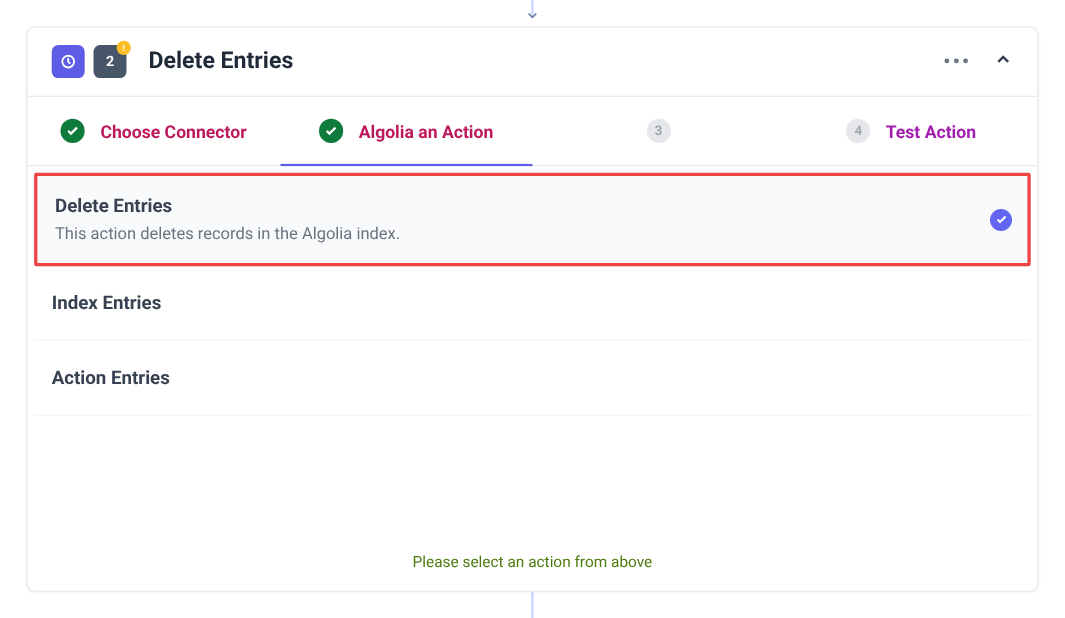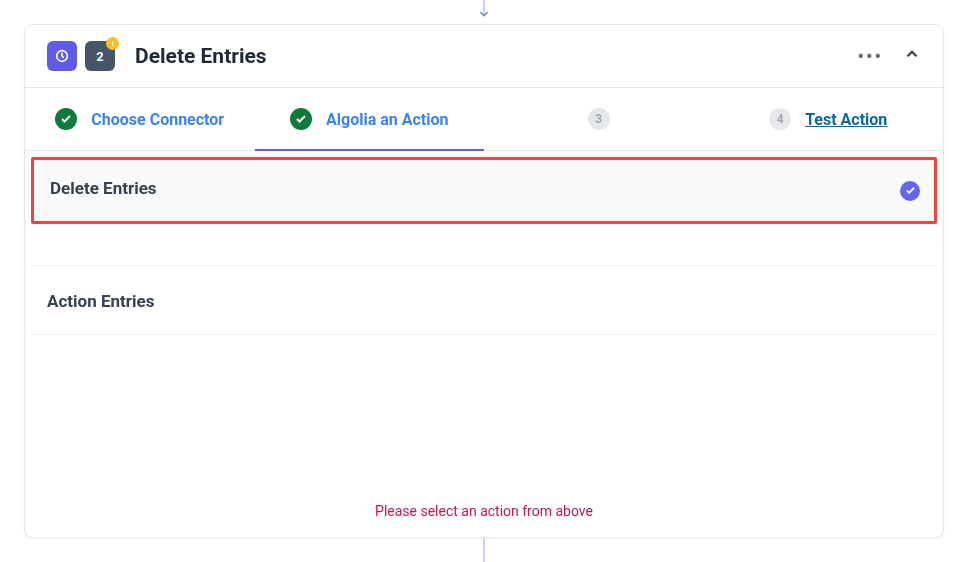--- a/index.html
+++ b/index.html
@@ -147,25 +147,24 @@
     }
     .tab-check.pending {
       background: #e5e7eb;
       color: #9ca3af;
       font-size: 12px;
       font-weight: 600;
     }
     .tab-label {
       font-size: 16px;
       font-weight: 700;
-      color: #3b82f6;
+      color: #be185d;
     }
     .tab.muted .tab-label {
-      color: #0369a1;
-      text-decoration: underline;
+      color: #a21caf;
     }
     .actions-list {
       flex: 1;
       overflow: auto;
       padding: 0;
     }
     .action-item {
       padding: 18px 16px;
       border-bottom: 1px solid #f3f4f6;
       position: relative;
@@ -203,21 +202,21 @@
       background: #6366f1;
       display: flex;
       align-items: center;
       justify-content: center;
       color: #ffffff;
     }
     .footer-text {
       text-align: center;
       padding: 18px;
       font-size: 14px;
-      color: #be185d;
+      color: #4d7c0f;
     }
     .line-bottom {
       position: absolute;
       bottom: 0;
       left: 50%;
       transform: translateX(-50%);
       width: 2px;
       height: 24px;
       background: #c7d2fe;
     }
@@ -277,27 +276,29 @@
     </div>
     <div class="tab muted">
       <span class="tab-check pending">4</span>
       <span class="tab-label">Test Action</span>
     </div>
   </div>
 
   <div class="actions-list">
     <div class="action-item selected">
       <div class="action-title">Delete Entries</div>
+      <div class="action-desc">This action deletes records in the Algolia index.</div>
       <div class="action-check">
         <svg width="11" height="11" viewBox="0 0 24 24" fill="none" stroke="#fff" stroke-width="4">
             <polyline points="20 6 9 17 4 12"></polyline>
           </svg>
       </div>
     </div>
     <div class="action-item">
+      <div class="action-title">Index Entries</div>
     </div>
     <div class="action-item">
       <div class="action-title">Action Entries</div>
     </div>
   </div>
 
   <div class="footer-text">Please select an action from above</div>
 </div>
 
 <div class="line-bottom"></div>

